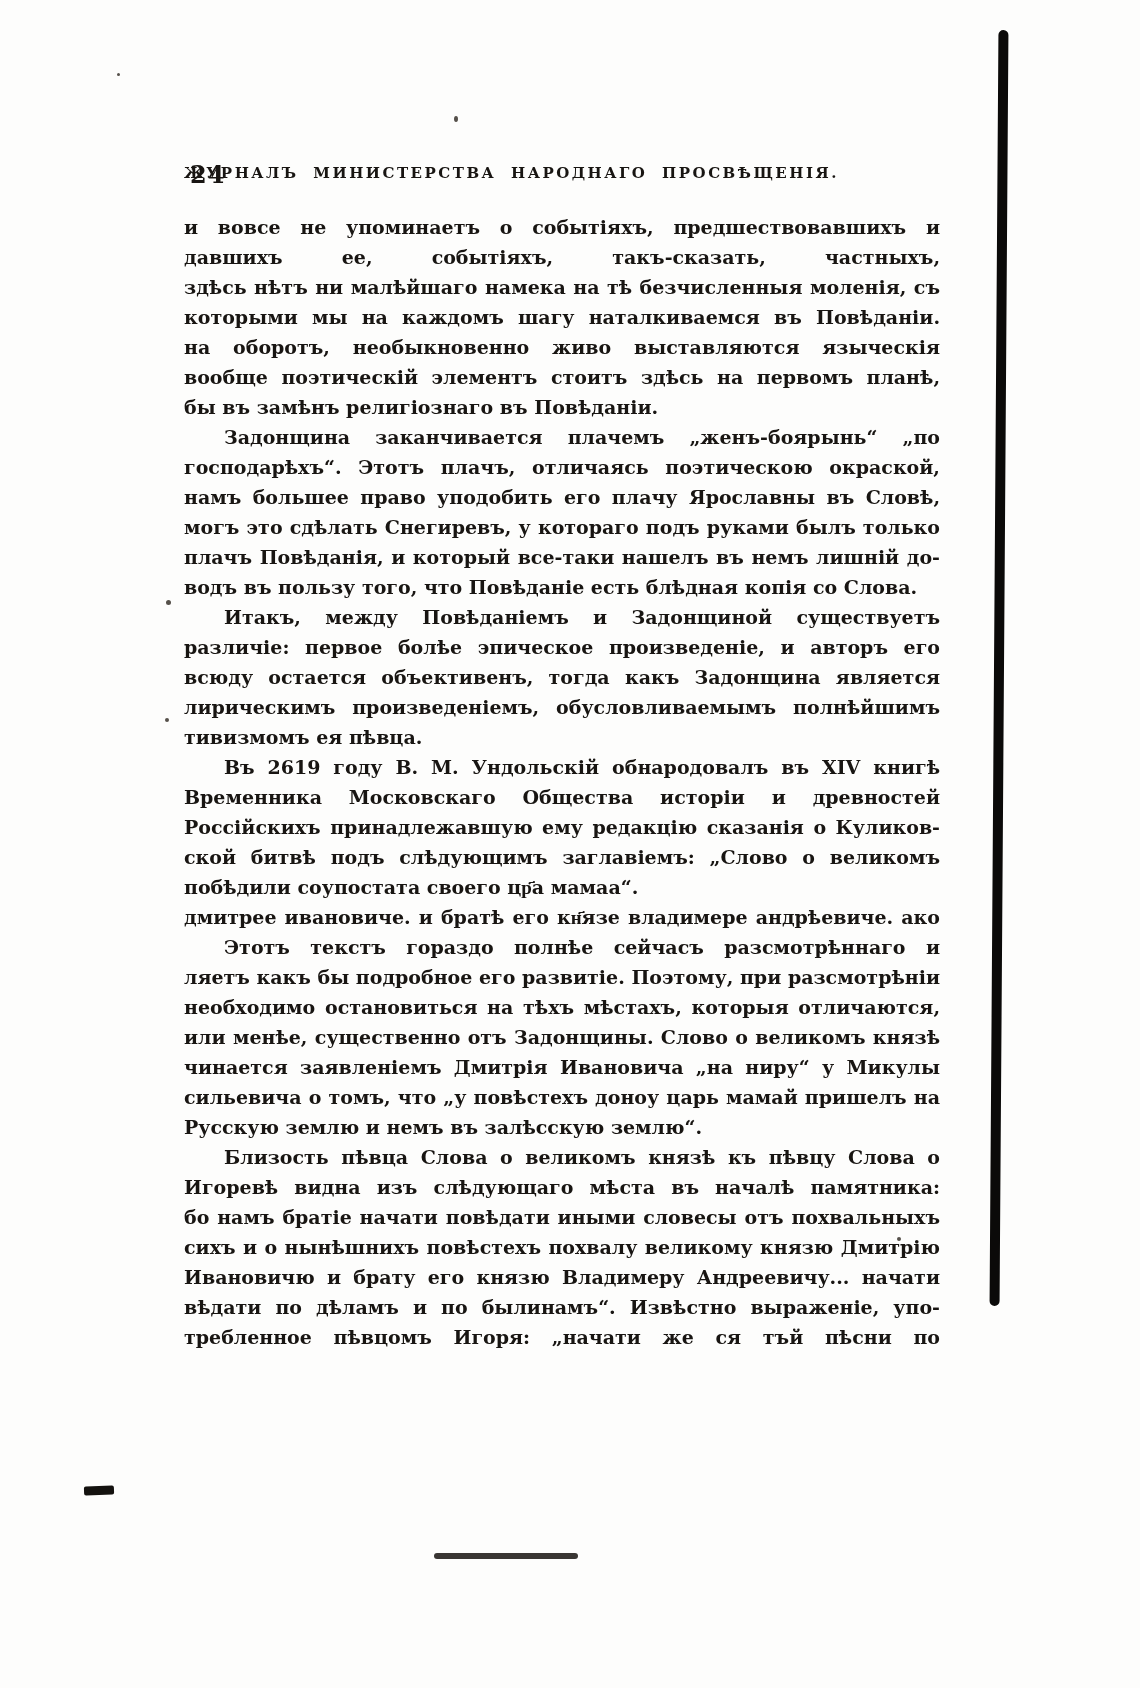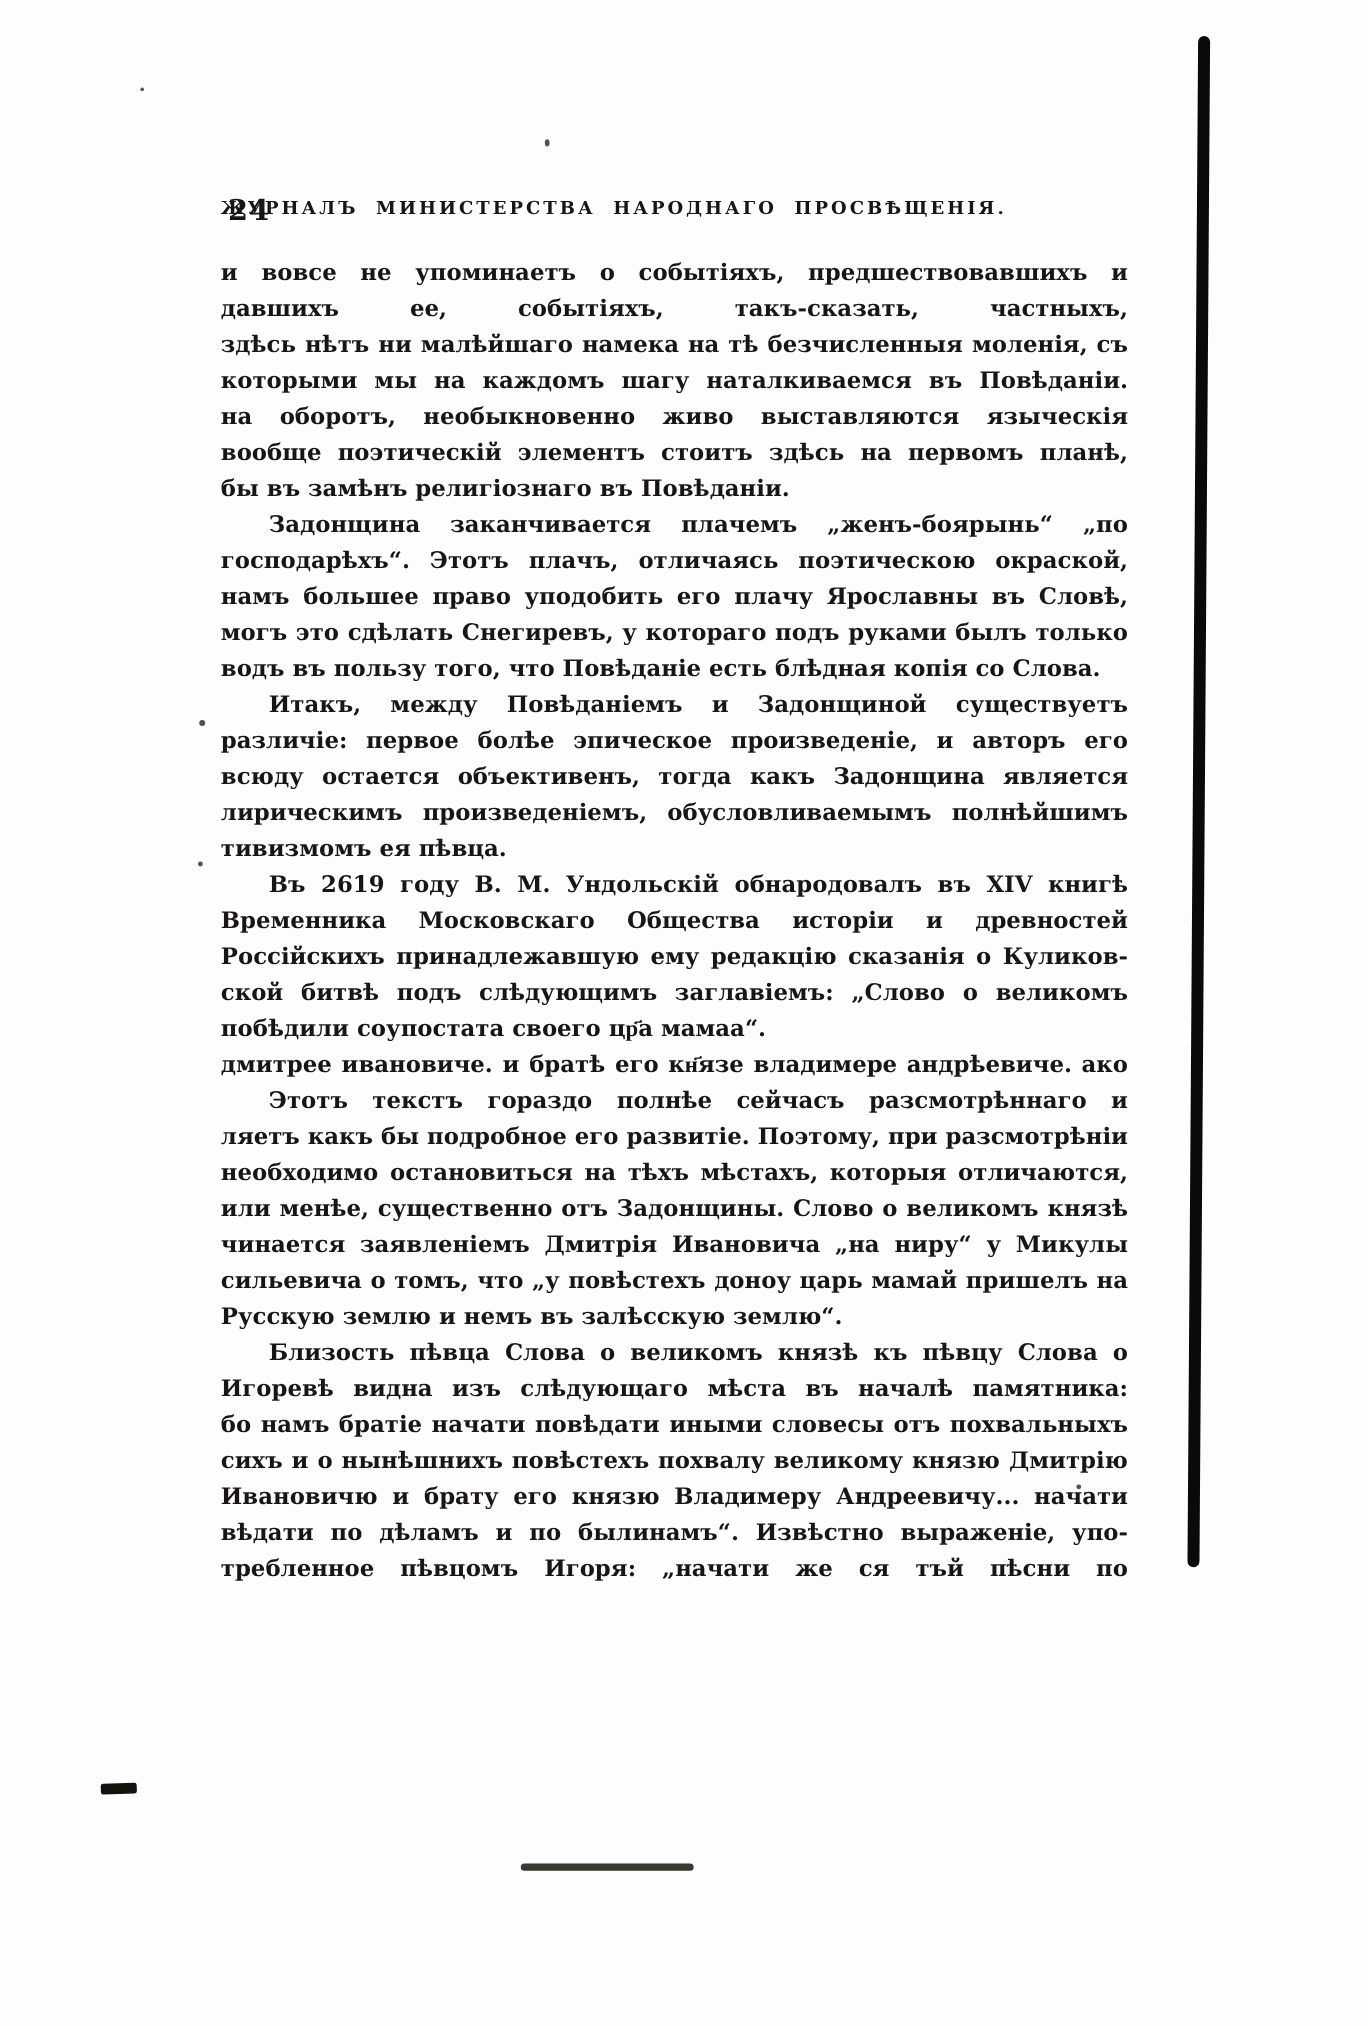--- a/index.html
+++ b/index.html
@@ -83,20 +83,21 @@
       <div class="line">на оборотъ, необыкновенно живо выставляются языческія суевѣрія, и</div>
       <div class="line">вообще поэтическій элементъ стоитъ здѣсь на первомъ планѣ, какъ</div>
       <div class="line para-end">бы въ замѣнъ религіознаго въ Повѣданіи.</div>
     </div>
 
     <div class="para">
       <div class="line indent">Задонщина заканчивается плачемъ „женъ-боярынь“ „по своихъ</div>
       <div class="line">господарѣхъ“. Этотъ плачъ, отличаясь поэтическою окраской, даетъ</div>
       <div class="line">намъ большее право уподобить его плачу Ярославны въ Словѣ, чѣмъ</div>
       <div class="line">могъ это сдѣлать Снегиревъ, у котораго подъ руками былъ только</div>
+      <div class="line">плачъ Повѣданія, и который все-таки нашелъ въ немъ лишній до-</div>
       <div class="line para-end">водъ въ пользу того, что Повѣданіе есть блѣдная копія со Слова.</div>
     </div>
 
     <div class="para">
       <div class="line indent">Итакъ, между Повѣданіемъ и Задонщиной существуетъ большое</div>
       <div class="line">различіе: первое болѣе эпическое произведеніе, и авторъ его почти</div>
       <div class="line">всюду остается объективенъ, тогда какъ Задонщина является скорѣе</div>
       <div class="line">лирическимъ произведеніемъ, обусловливаемымъ полнѣйшимъ субъек-</div>
       <div class="line para-end">тивизмомъ ея пѣвца.</div>
     </div>

